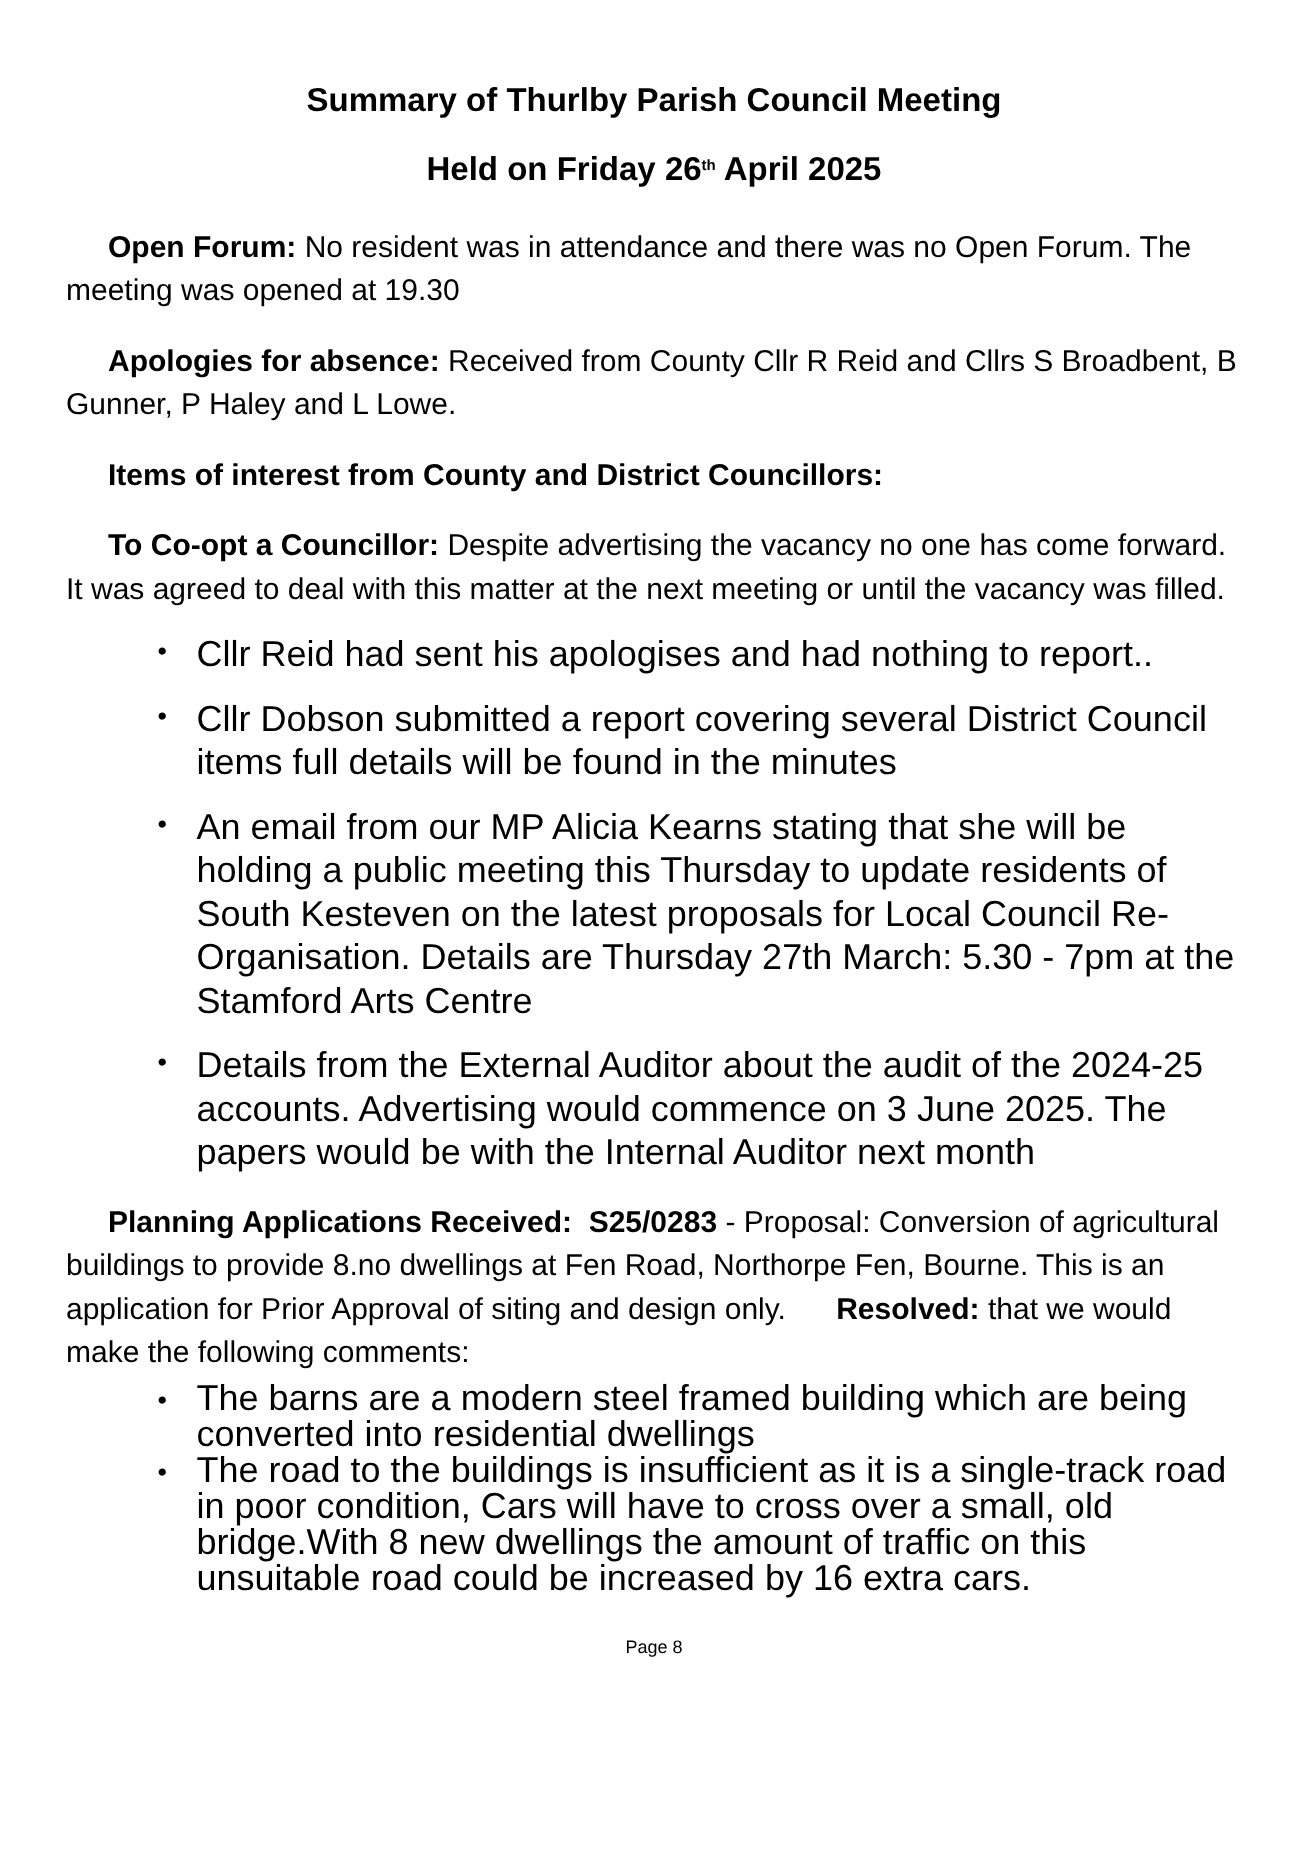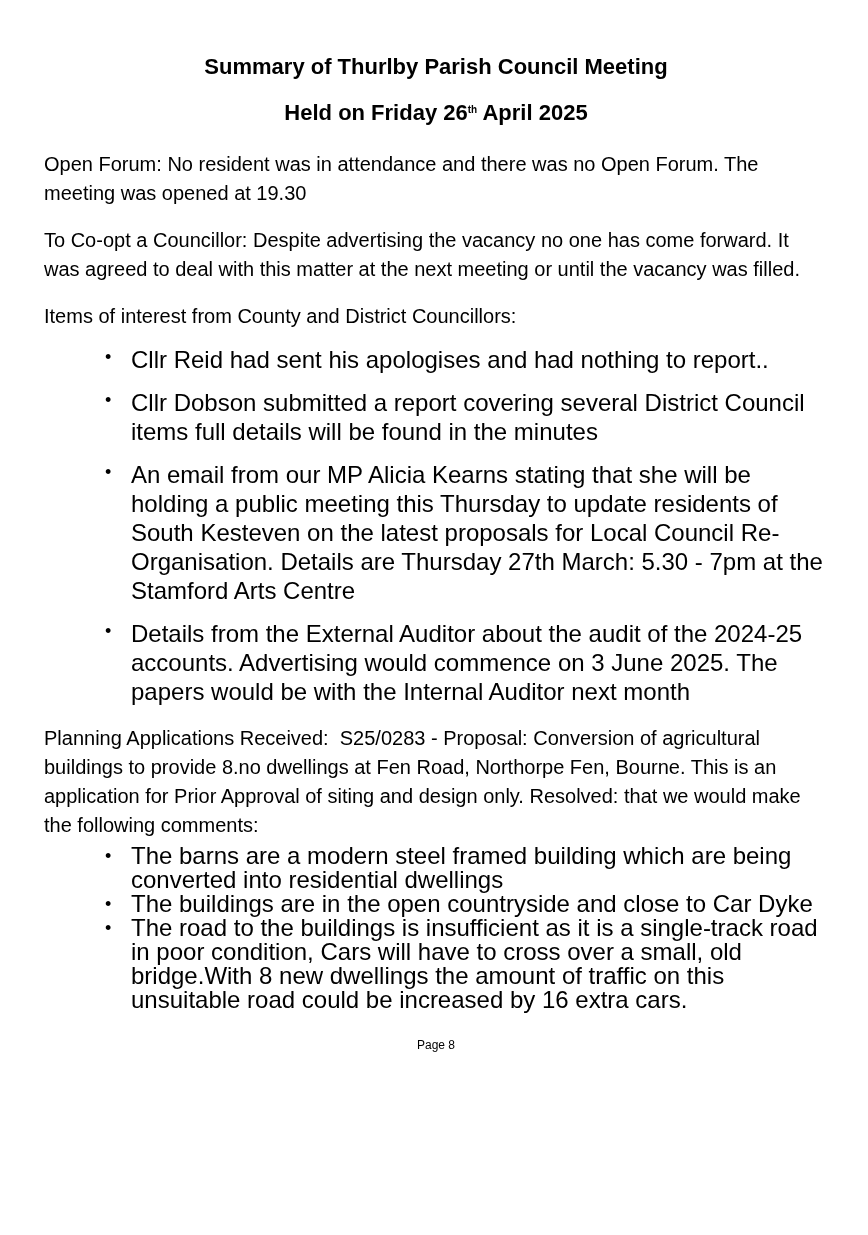--- a/index.html
+++ b/index.html
@@ -35,21 +35,21 @@
     position: relative;
     top: -7px;
     text-align: center;
   }
   p.body-par {
     font-size: 20px;
     line-height: 29px;
     margin: 18px 0 0 0;
   }
   p.body-par .t, li .t { white-space: pre-wrap; }
-  b { font-weight: normal; }
+  b { font-weight: bold; margin-left: 28px; }
   ul.bullets {
     list-style: none;
     margin: 4px 0 0 0;
     padding: 0;
     font-size: 24px;
   }
   ul.bullets li {
     position: relative;
     padding-left: 87px;
     line-height: 29px;
@@ -79,39 +79,39 @@
 <body>
 
 <div class="page">
 
   <h1 class="doc-title">Summary of Thurlby Parish Council Meeting</h1>
 
   <h2 class="doc-subtitle"><span class="t">Held on Friday 26</span><sup>th</sup><span class="t"> April 2025</span></h2>
 
   <p class="body-par"><b>Open Forum:</b><span class="t"> No resident was in attendance and there was no Open Forum. The meeting was opened at 19.30</span></p>
 
+  <p class="body-par"><b>Apologies for absence:</b><span class="t"> Received from County Cllr R Reid and Cllrs S Broadbent, B Gunner, P Haley and L Lowe.</span></p>
+
+  <p class="body-par"><b class="t">Items of interest from County and District Councillors:</b></p>
 
   <p class="body-par"><b>To Co-opt a Councillor:</b><span class="t"> Despite advertising the vacancy no one has come forward. It was agreed to deal with this matter at the next meeting or until the vacancy was filled.</span></p>
-
-  <p class="body-par"><b class="t">Items of interest from County and District Councillors:</b></p>
 
   <ul class="bullets">
     <li><span class="t">Cllr Reid had sent his apologises and had nothing to report..</span></li>
     <li><span class="t">Cllr Dobson submitted a report covering several District Council items full details will be found in the minutes</span></li>
   </ul>
 
 
   <ul class="bullets">
     <li><span class="t">An email from our MP Alicia Kearns stating that she will be holding a public meeting this Thursday to update residents of South Kesteven on the latest proposals for Local Council Re-Organisation. Details are Thursday 27th March: 5.30 - 7pm at the Stamford Arts Centre</span></li>
     <li><span class="t">Details from the External Auditor about the audit of the 2024-25 accounts. Advertising would commence on 3 June 2025. The papers would be with the Internal Auditor next month</span></li>
   </ul>
 
   <p class="body-par"><b class="t">Planning Applications Received:  S25/0283</b><span class="t"> - Proposal: Conversion of agricultural buildings to provide 8.no dwellings at Fen Road, Northorpe Fen, Bourne. This is an application for Prior Approval of siting and design only. </span><b>Resolved:</b><span class="t"> that we would make the following comments:</span></p>
 
   <ul class="bullets tight">
     <li><span class="t">The barns are a modern steel framed building which are being converted into residential dwellings</span></li>
-    <li><span class="t">The buildings are in the open countryside and close to Car Dyke</span></li>
     <li><span class="t">The road to the buildings is insufficient as it is a single-track road in poor condition, Cars will have to cross over a small, old bridge.With 8 new dwellings the amount of traffic on this unsuitable road could be increased by 16 extra cars.</span></li>
   </ul>
 
   <div class="page-footer">Page 8</div>
 
 </div>
 
 </body></html>

